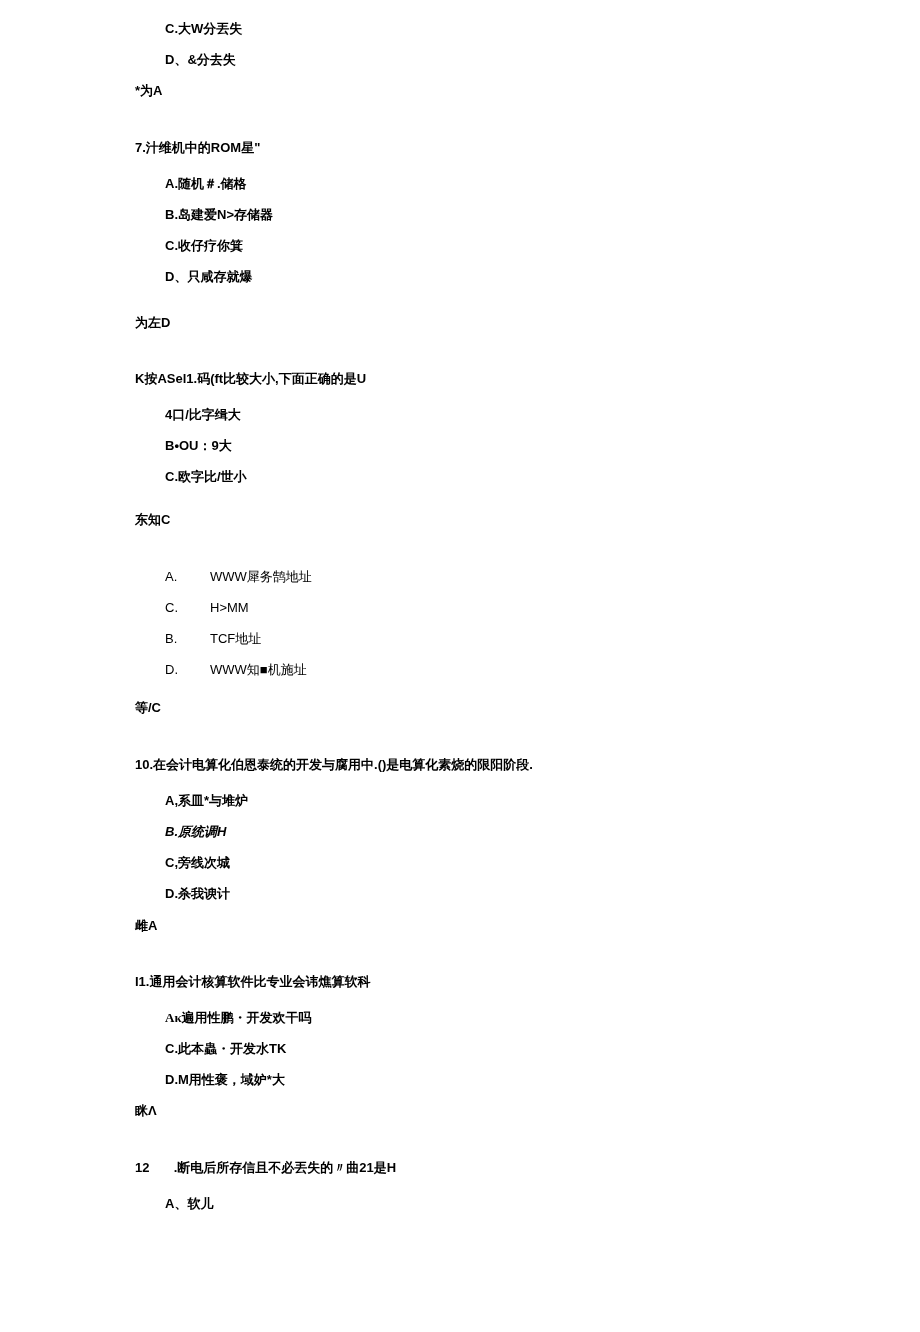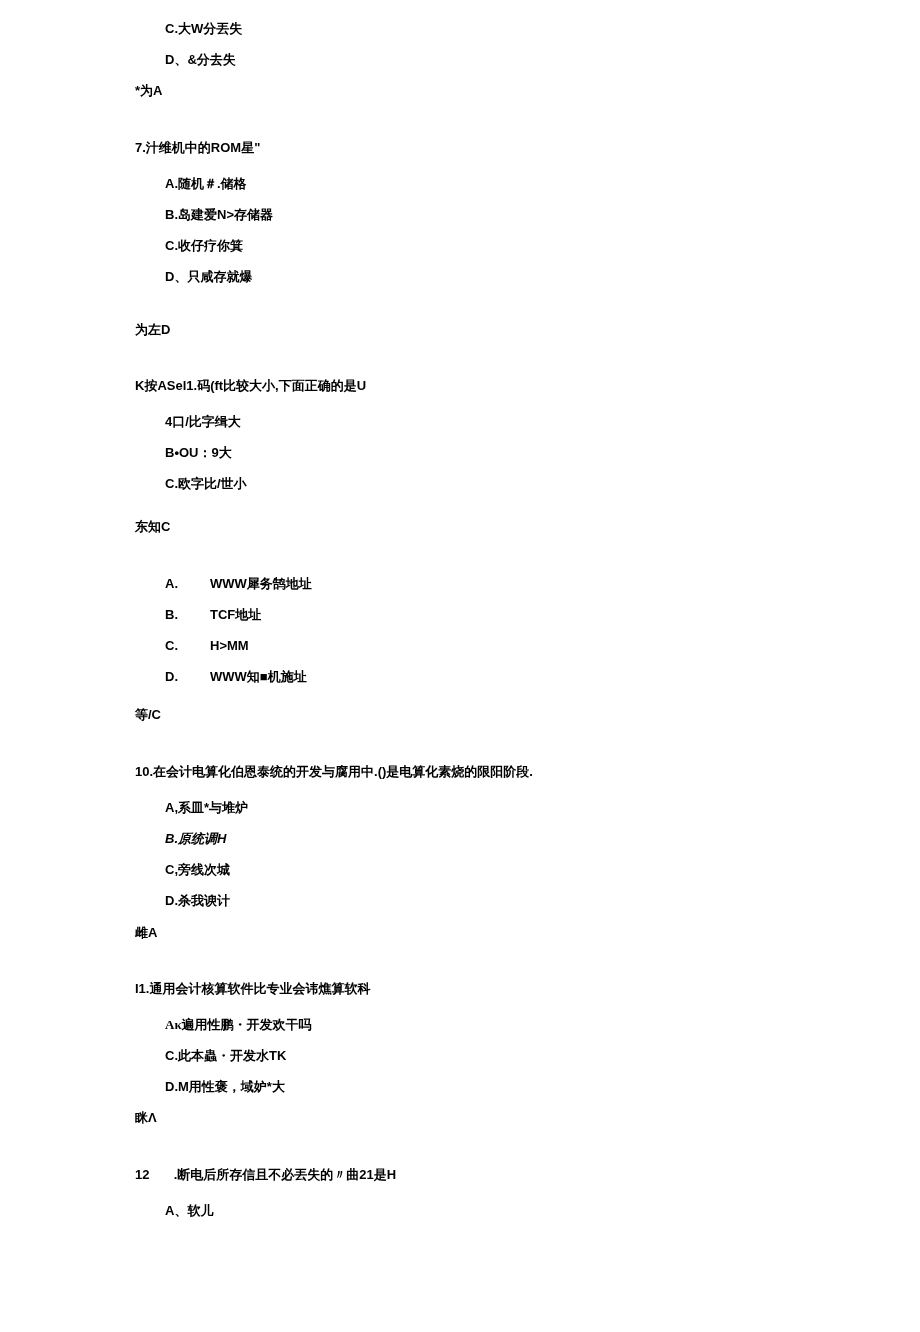--- a/index.html
+++ b/index.html
@@ -20,21 +20,21 @@
       margin-bottom: 38px;
     }
     .option-line {
       padding-left: 30px;
       margin-bottom: 13px;
       font-weight: bold;
     }
     .option-line-lettered {
       padding-left: 30px;
       margin-bottom: 13px;
-      font-weight: bold;
+      font-weight: normal;
     }
     .option-line-lettered .letter {
       display: inline-block;
       width: 35px;
     }
     .question-line {
       font-weight: bold;
       margin-bottom: 18px;
     }
     .answer-line {
@@ -68,40 +68,40 @@
   <div class="option-line">D、&amp;分去失</div>
   <div class="answer-line" style="">*为A</div>
 </div>
 
 <div class="block">
   <div class="question-line">7.汁维机中的ROM星"</div>
   <div class="option-line">A.随机＃.储格</div>
   <div class="option-line">B.岛建爱N&gt;存储器</div>
   <div class="option-line">C.收仔疗你箕</div>
   <div class="option-line">D、只咸存就爆</div>
-  <div class="answer-line" style="margin-top:34px">为左D</div>
+  <div class="answer-line" style="margin-top:27px">为左D</div>
 </div>
 
 <div class="block">
   <div class="question-line">K按ASel1.码(ft比较大小,下面正确的是U</div>
   <div class="option-line">4口/比字缉大</div>
   <div class="option-line">B•OU：9大</div>
   <div class="option-line">C.欧字比/世小</div>
   <div class="answer-line" style="margin-top:25px">东知C</div>
 </div>
 
 <div class="block">
   <div class="option-line-lettered wide-spacing">
     <span class="letter">A.</span><span>WWW犀务鹄地址</span>
   </div>
   <div class="option-line-lettered wide-spacing">
-    <span class="letter">B.</span><span>TCF地址</span>
+    <span class="letter">C.</span><span>H&gt;MM</span>
   </div>
   <div class="option-line-lettered wide-spacing">
-    <span class="letter">C.</span><span>H&gt;MM</span>
+    <span class="letter">B.</span><span>TCF地址</span>
   </div>
   <div class="option-line-lettered wide-spacing">
     <span class="letter">D.</span><span>WWW知■机施址</span>
   </div>
   <div class="answer-line" style="margin-top:20px">等/C</div>
 </div>
 
 <div class="block">
   <div class="question-line">10.在会计电算化伯恩泰统的开发与腐用中.()是电算化素烧的限阳阶段.</div>
   <div class="option-line">A,系皿*与堆炉</div>

